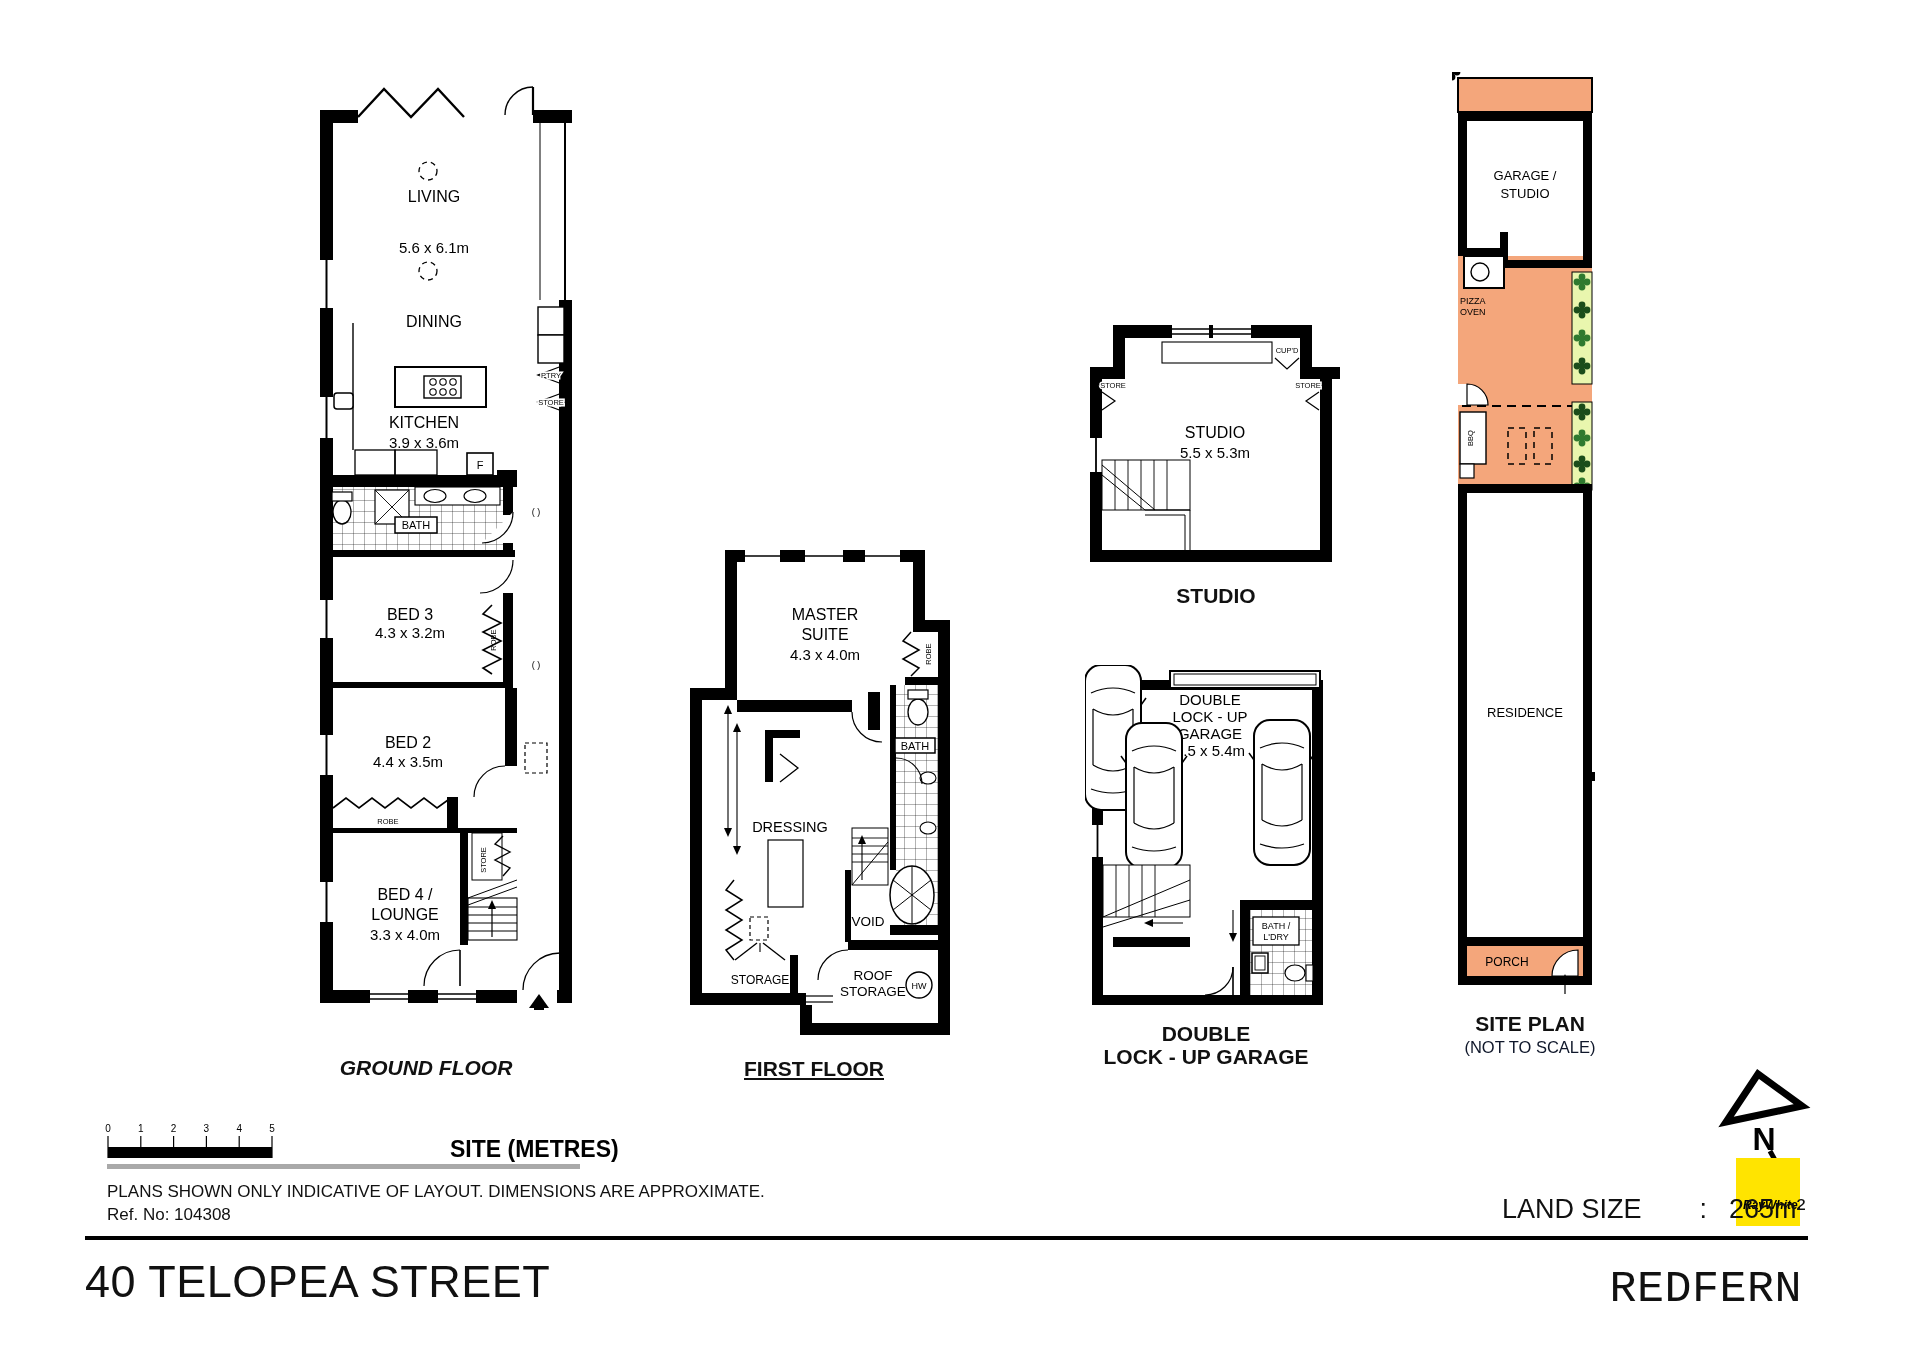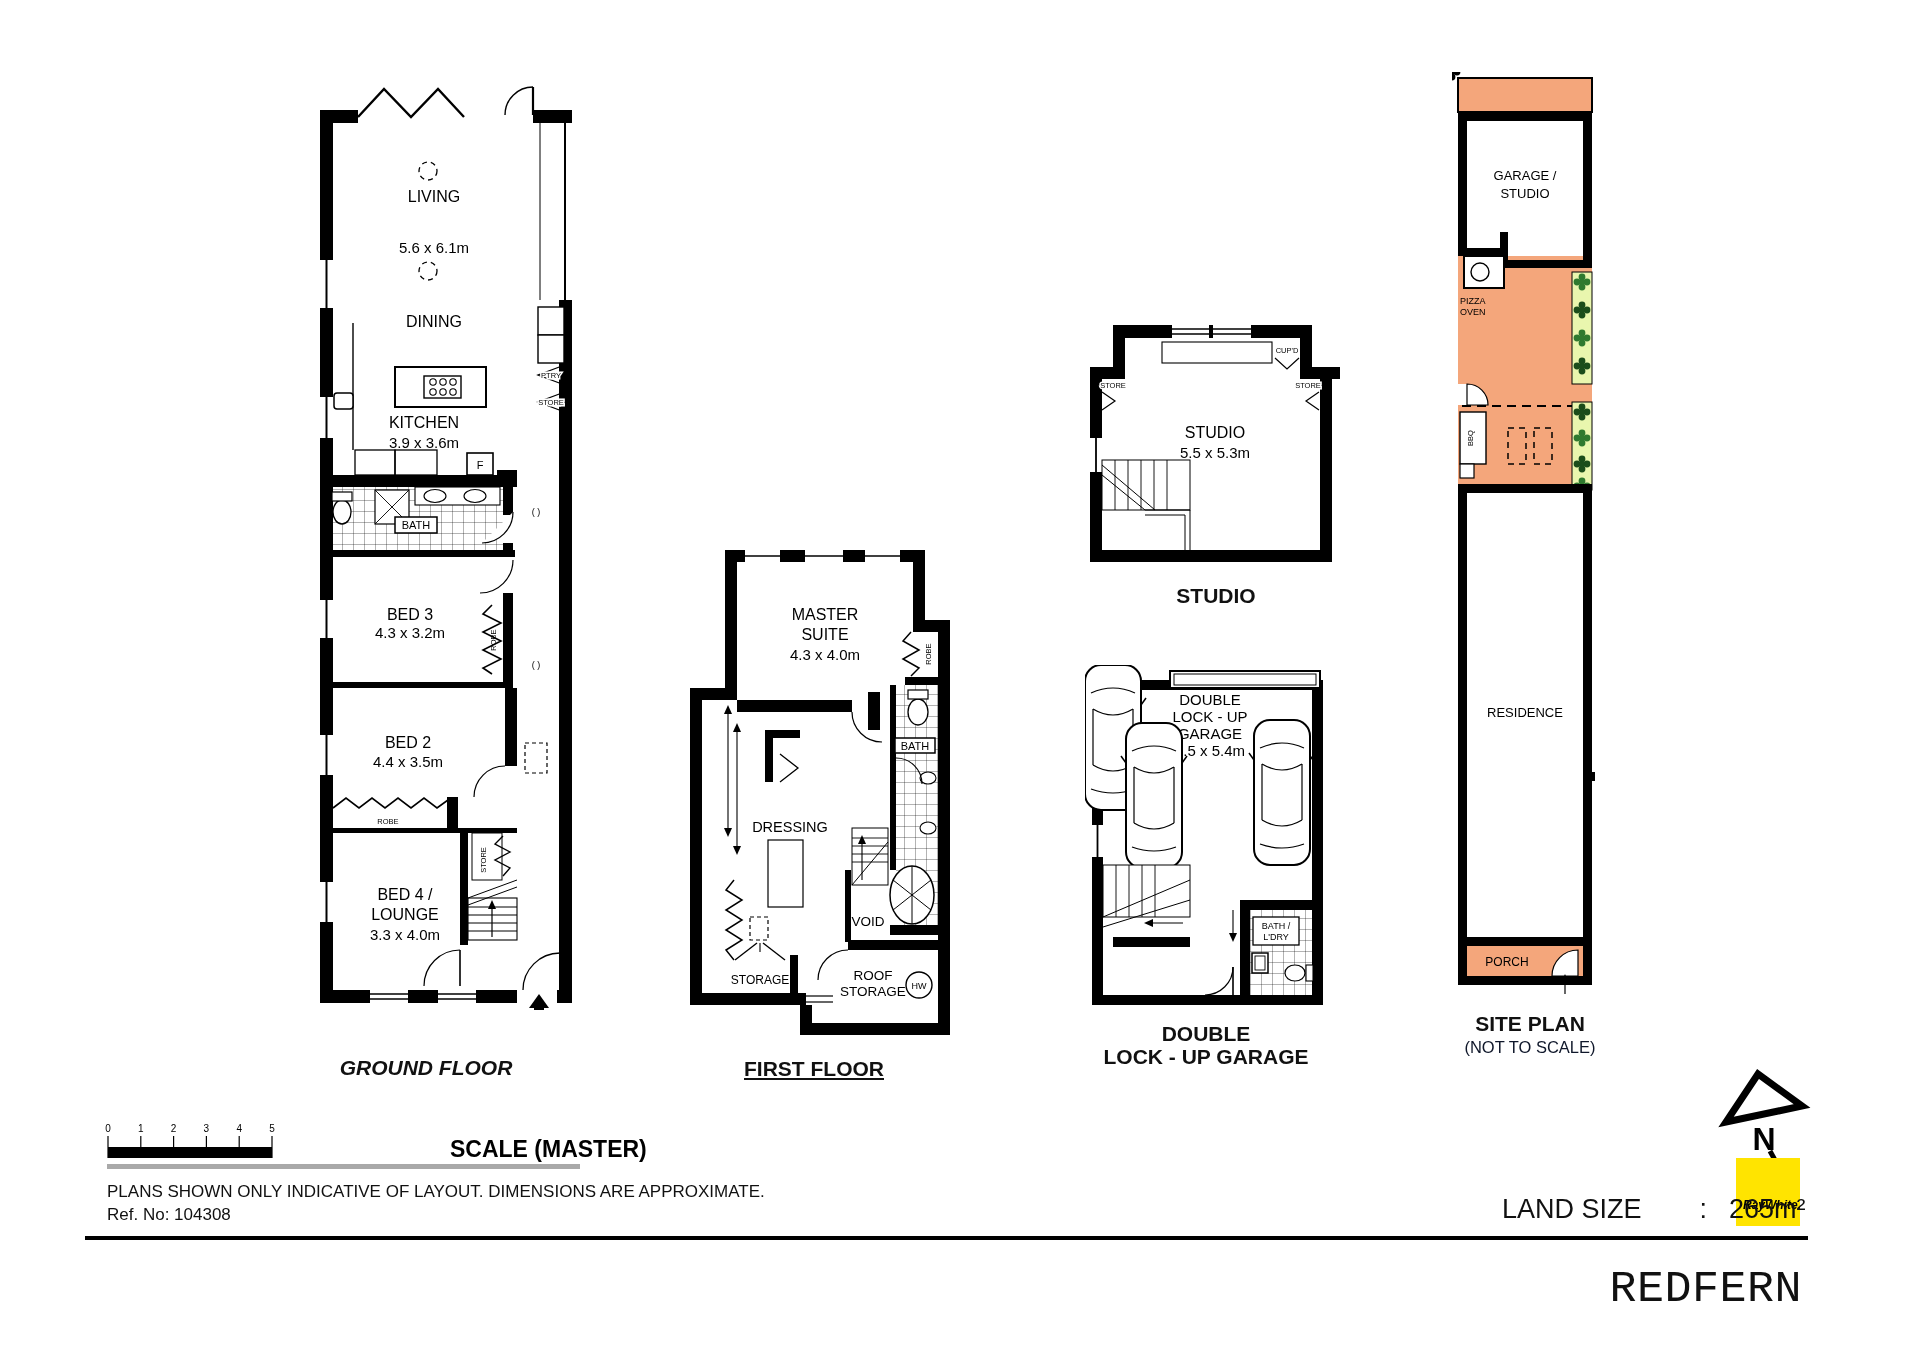--- a/index.html
+++ b/index.html
@@ -514,21 +514,21 @@
     <g stroke="#000" stroke-width="1.2">
       <line x1="8" y1="18" x2="8" y2="40"></line>
         <line x1="40.8" y1="18" x2="40.8" y2="40"></line>
         <line x1="73.6" y1="18" x2="73.6" y2="40"></line>
       <line x1="106.4" y1="18" x2="106.4" y2="40"></line>
         <line x1="139.2" y1="18" x2="139.2" y2="40"></line>
         <line x1="172" y1="18" x2="172" y2="40"></line>
     </g>
     <rect x="8" y="29" width="164" height="11" fill="#000"></rect>
   </svg>
-  <div class="abs" id="scale-title" style="left:450px;top:1136px;">SCALE (MASTER)</div>
+  <div class="abs" id="scale-title" style="left:450px;top:1136px;">SITE (METRES)</div>
   <div class="abs" id="gray-rule" style="left:107px;top:1164px;width:473px;height:5px;"></div>
   <div class="abs disc" style="left:107px;top:1182px;">PLANS SHOWN ONLY INDICATIVE OF LAYOUT.  DIMENSIONS ARE APPROXIMATE.</div>
   <div class="abs disc" style="left:107px;top:1205px;">Ref. No: 104308</div>
 
   <svg class="abs" style="left:1712px;top:1068px;" width="100" height="95" viewBox="0 0 100 95">
     <path d="M 46 6 L 14 54 L 90 38 Z" fill="#fff" stroke="#000" stroke-width="7" stroke-linejoin="miter"></path>
     <line x1="14" y1="54" x2="90" y2="38" stroke="#000" stroke-width="1.5"></line>
     <text x="52" y="82" text-anchor="middle" style="font-size:32px;font-weight:bold">N</text>
     <line x1="58" y1="83" x2="64" y2="94" stroke="#000" stroke-width="5"></line>
   </svg>
@@ -537,15 +537,16 @@
     <span>RayWhite.</span>
   </div>
 
   <div class="abs" id="land-row" style="left:1502px;top:1194px;">
     <span>LAND SIZE</span>
     <span class="sep">:</span>
     <span class="val">265m²</span>
   </div>
 
   <div class="abs" id="footer-rule" style="left:85px;top:1236px;width:1723px;height:3.5px;"></div>
+  <div class="abs" id="address" style="left:85px;top:1256px;">40 TELOPEA STREET</div>
   <div class="abs" id="suburb" style="right:118px;top:1264px;font-family:Liberation Mono, monospace;">REDFERN</div>
 
 </div>
 
 </body></html>

